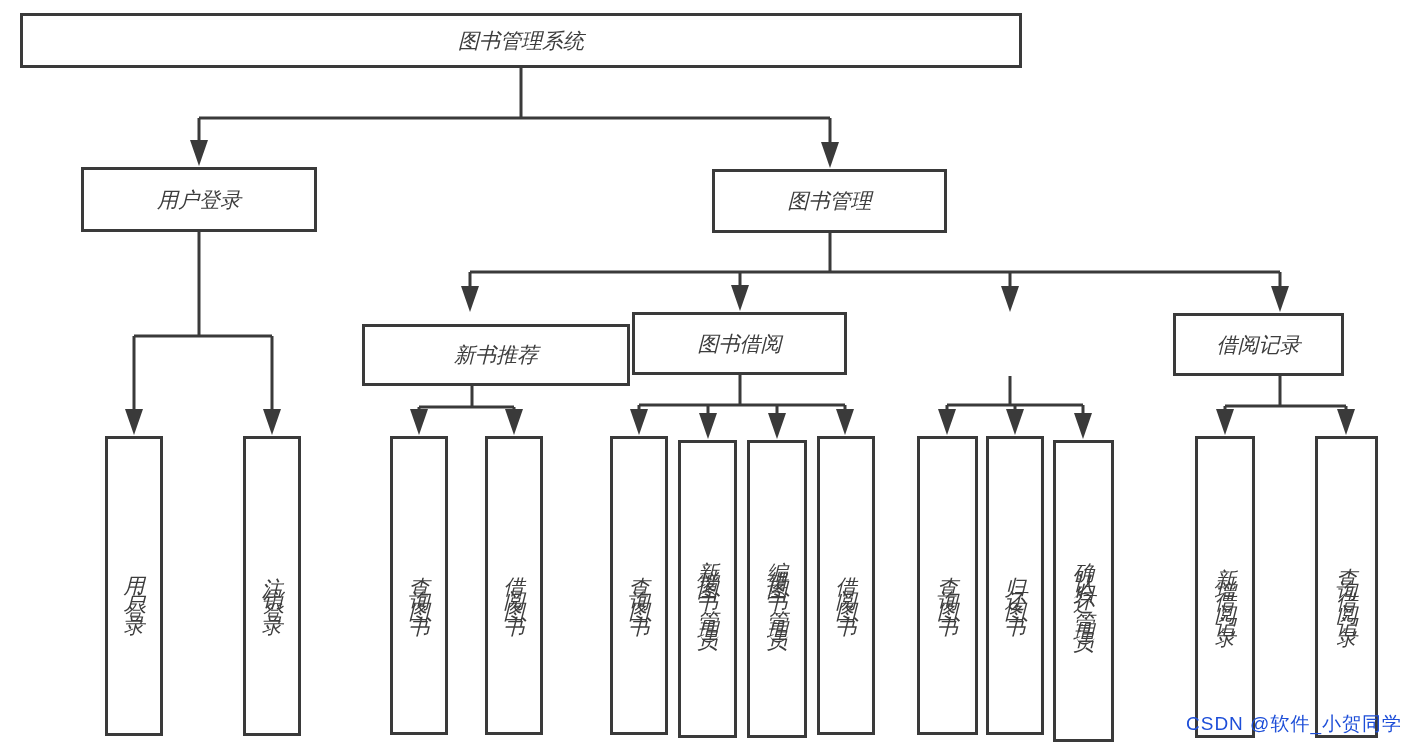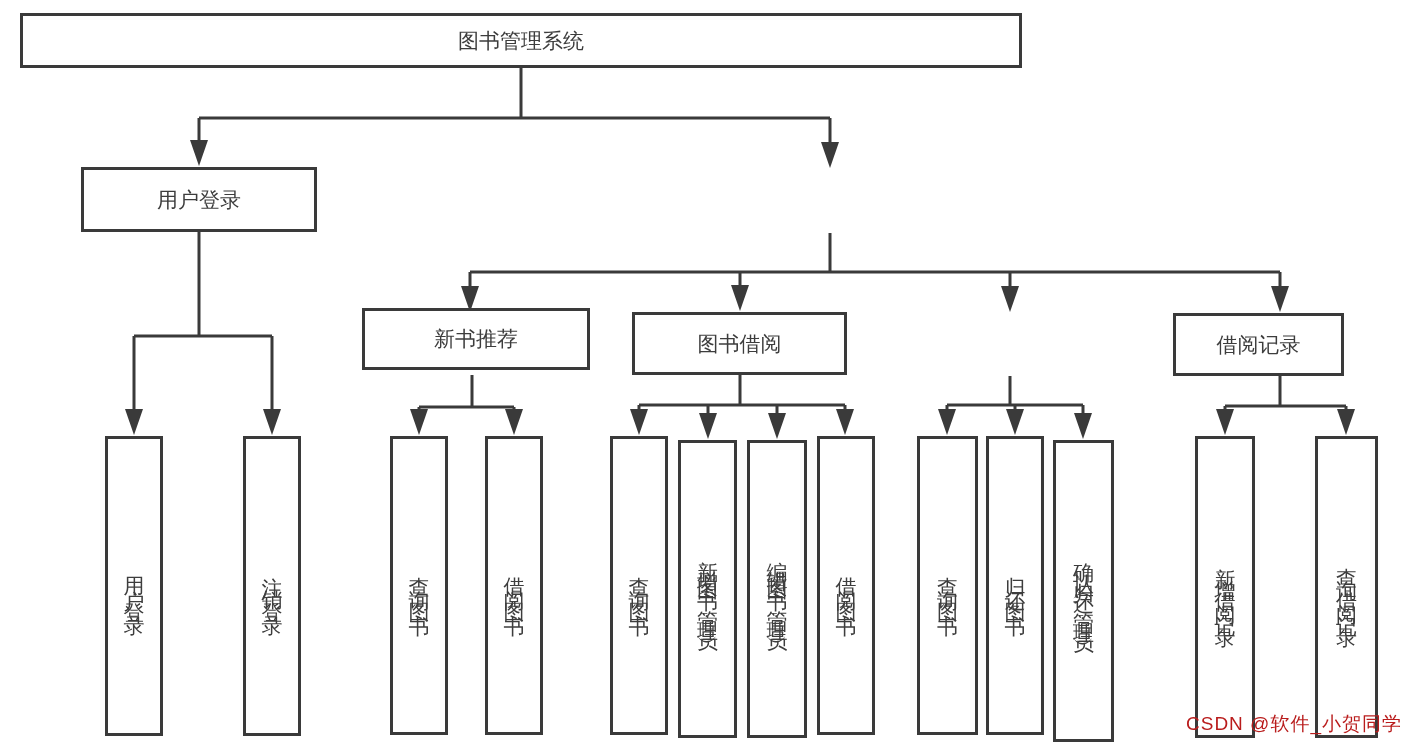--- a/index.html
+++ b/index.html
@@ -22,34 +22,35 @@
     box-sizing: border-box;
     border: 3px solid #3a3a3a;
     background: #ffffff;
     color: #3d3d3d;
     display: flex;
     align-items: center;
     justify-content: center;
     font-size: 21px;
     z-index: 2;
     white-space: nowrap;
+    font-style: italic;
   }
   .v-node {
     writing-mode: vertical-rl;
     text-orientation: mixed;
     letter-spacing: 13px;
   }
   .v-node.long { letter-spacing: 10px; }
   .v-node.mid  { letter-spacing: 12px; }
   #watermark {
     position: absolute;
     left: 1186px;
     top: 711px;
     font-size: 19px;
-    color: #b91c1c;
+    color: #1d4ed8;
     z-index: 6;
     letter-spacing: 1px;
     white-space: nowrap;
   }
 </style>
 </head>
 <body>
 
 <div id="stage">
 
@@ -89,22 +90,23 @@
       <polygon points="1006,409 1024,409 1015,435"></polygon>
       <polygon points="1074,413 1092,413 1083,439"></polygon>
       <polygon points="1216,409 1234,409 1225,435"></polygon>
       <polygon points="1337,409 1355,409 1346,435"></polygon>
     </g>
   </svg>
 
   <div class="node" style="left:20px; top:13px; width:1002px; height:55px;">图书管理系统</div>
 
   <div class="node" style="left:81px; top:167px; width:236px; height:65px;">用户登录</div>
+  <div class="node" style="left:712px; top:169px; width:235px; height:64px;">图书管理</div>
 
-  <div class="node" style="left:362px; top:308px; width:228px; height:62px;">新书推荐</div>
+  <div class="node" style="left:362px; top:324px; width:268px; height:62px;">新书推荐</div>
   <div class="node" style="left:632px; top:312px; width:215px; height:63px;text-align:right;">图书借阅</div>
   <div class="node" style="left:1173px; top:313px; width:171px; height:63px;">借阅记录</div>
 
   <div class="node v-node" style="left:105px; top:436px; width:58px; height:300px;">用户登录</div>
   <div class="node v-node" style="left:243px; top:436px; width:58px; height:300px;">注销登录</div>
 
   <div class="node v-node" style="left:390px; top:436px; width:58px; height:299px;">查询图书</div>
   <div class="node v-node" style="left:485px; top:436px; width:58px; height:299px;">借阅图书</div>
 
   <div class="node v-node" style="left:610px; top:436px; width:58px; height:299px;">查询图书</div>

